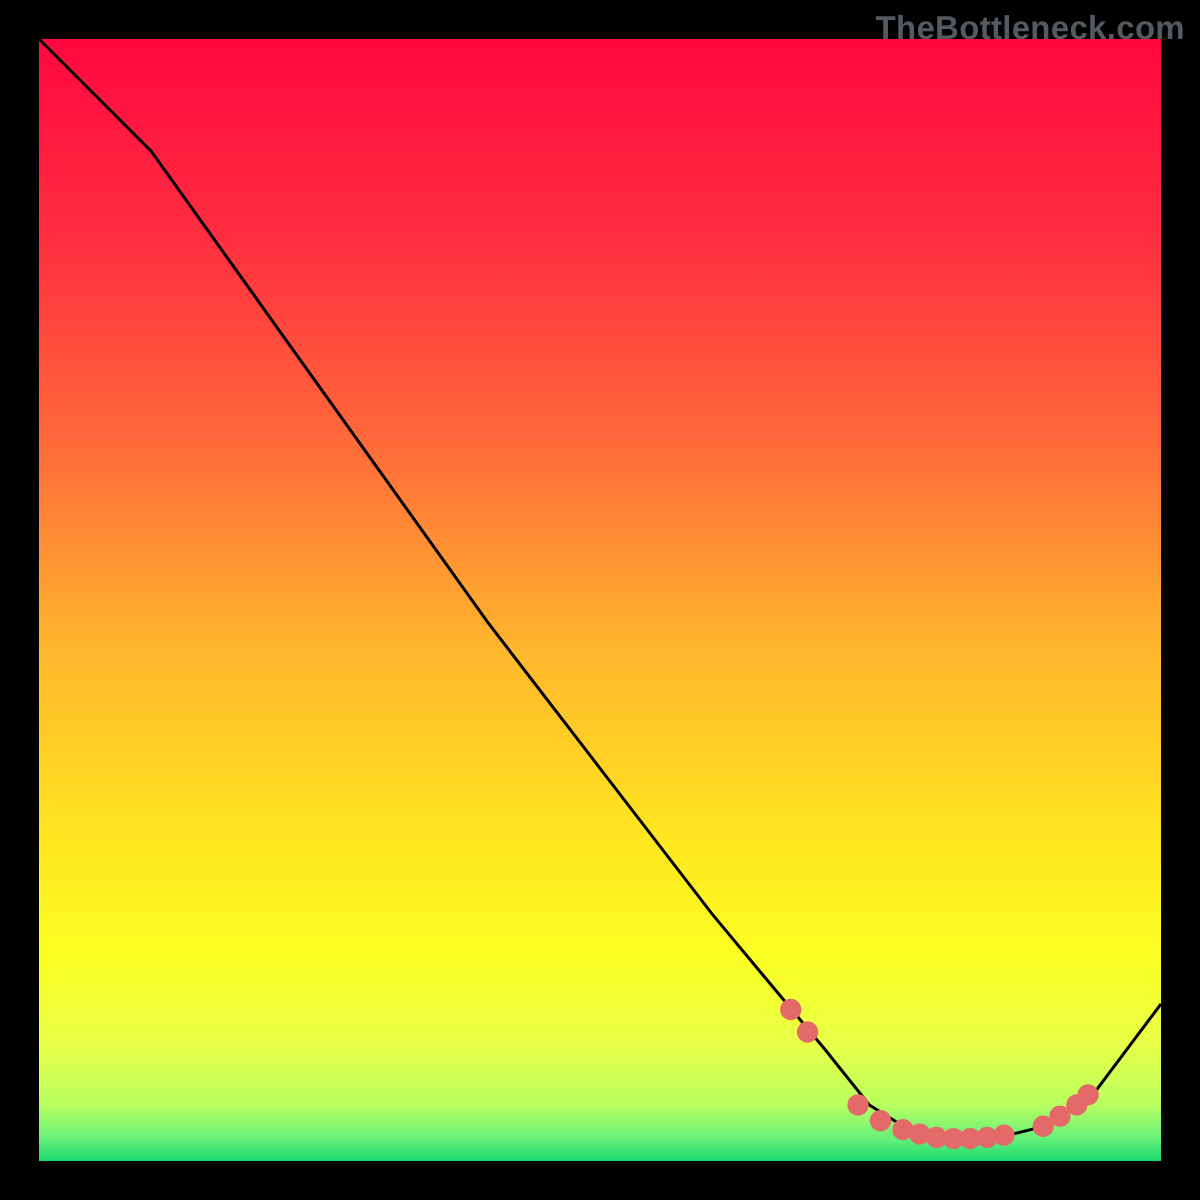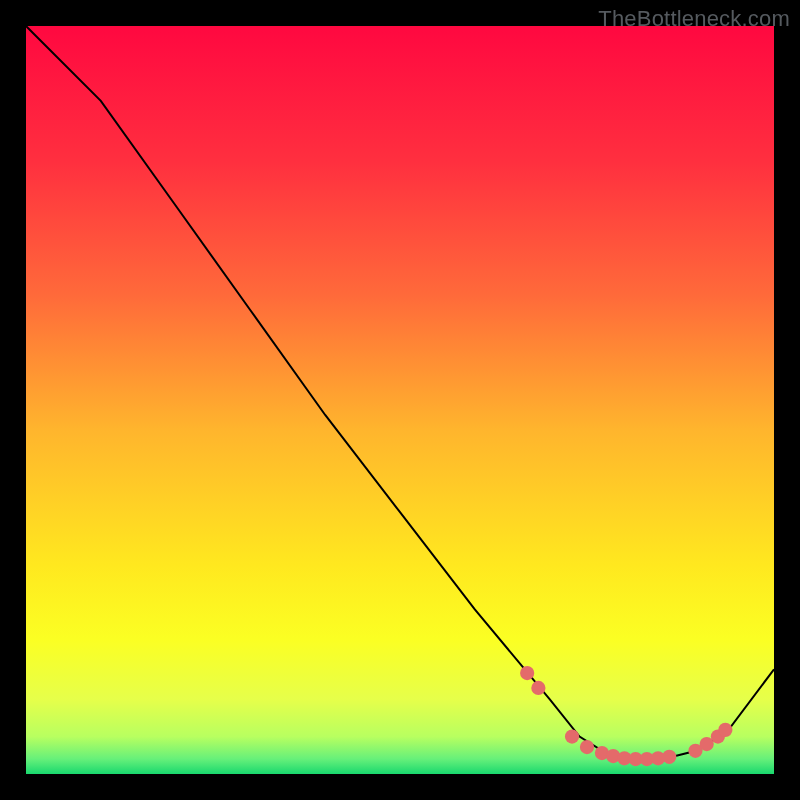--- a/index.html
+++ b/index.html
@@ -18,21 +18,21 @@
     top: 26px;
     width: 748px;
     height: 748px;
   }
   .watermark {
     position: absolute;
     top: 6px;
     right: 10px;
     color: #555a5f;
     font-size: 22px;
-    font-weight: 400;
+    font-weight: 700;
     letter-spacing: 0.2px;
     z-index: 10;
   }
 </style>
 </head>
 <body>
 
 <div class="watermark">TheBottleneck.com</div>
 
 <svg class="chart" viewBox="0 0 100 100" preserveAspectRatio="none">

